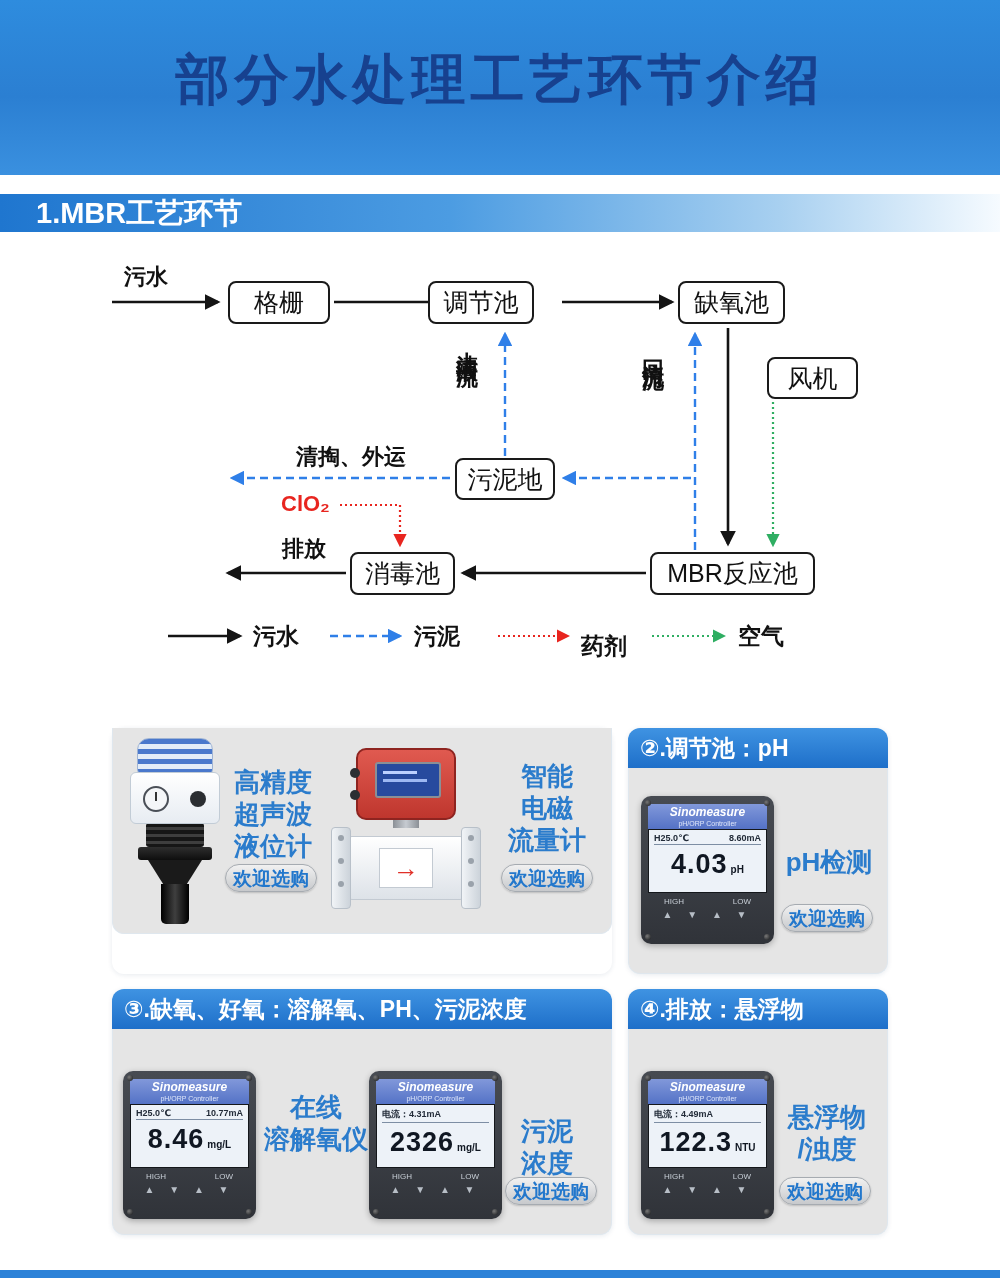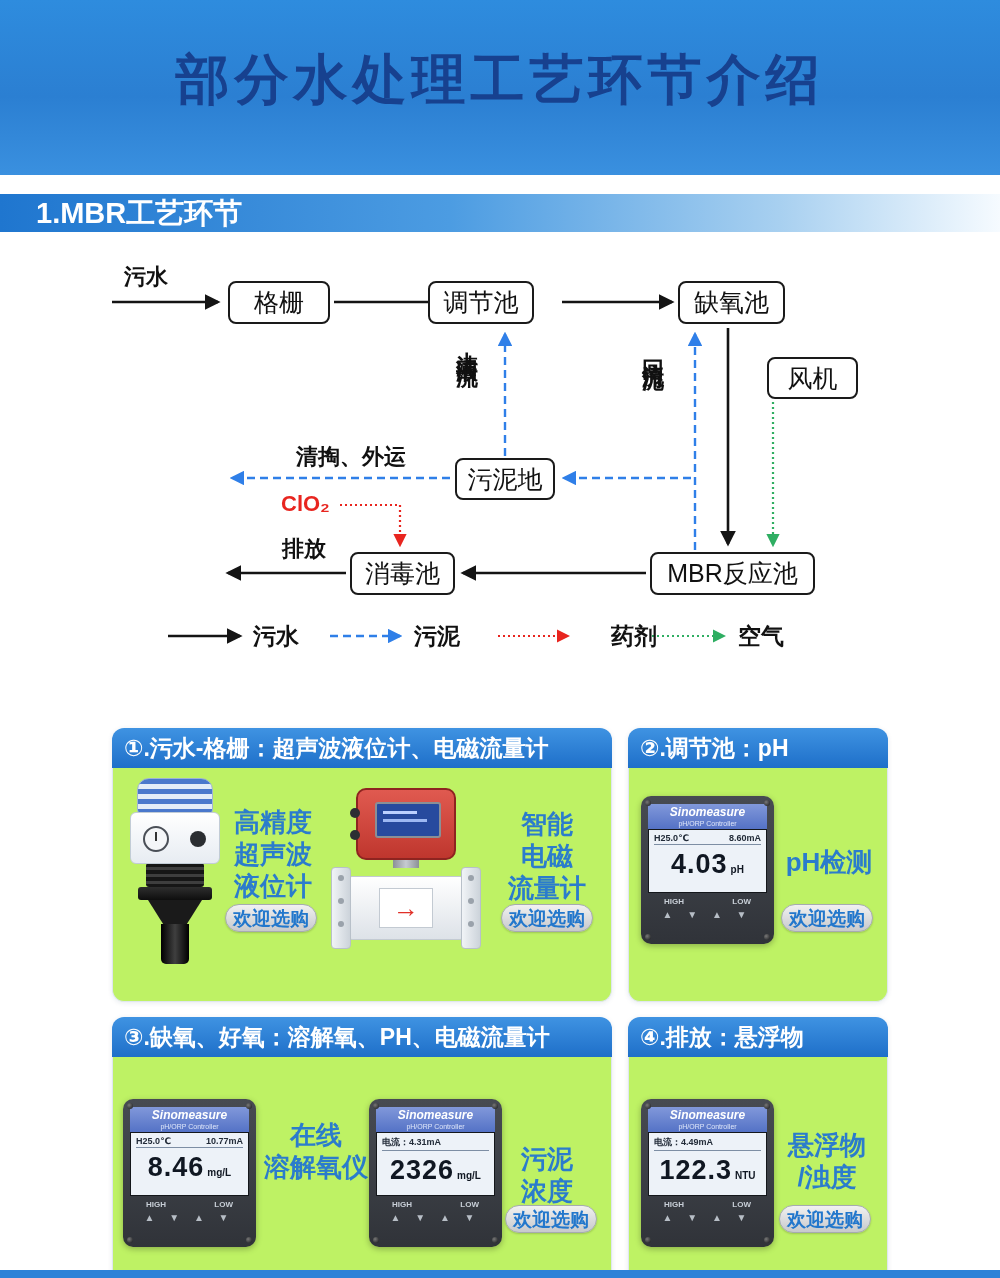--- a/index.html
+++ b/index.html
@@ -33,21 +33,21 @@
   .red{color:#e8251f;}
   .legend-label{position:absolute;font-size:23px;font-weight:600;color:#111;line-height:27px;}
 
   
   .cards{position:absolute;top:728px;left:112px;display:grid;
          grid-template-columns:500px 260px;grid-column-gap:16px;grid-row-gap:15px;}
   .card{border-radius:12px;box-shadow:0 1px 5px rgba(30,60,100,.10);}
   .card-head{height:40px;border-radius:12px 12px 0 0;padding-left:12px;
              background:linear-gradient(180deg,#3F93E2,#1E6FC9);
              color:#fff;font-size:23px;font-weight:700;line-height:40px;white-space:nowrap;overflow:hidden;}
-  .card-body{position:relative;height:234px;background:#bef264;border:1px solid #dfe7ee;border-top:none;
+  .card-body{position:relative;height:206px;background:#e5e5e5;border:1px solid #dfe7ee;border-top:none;
              border-radius:0 0 12px 12px;box-sizing:border-box;}
   .plabel{position:absolute;color:#2b7ccc;font-size:26px;font-weight:600;line-height:32px;text-align:center;}
   .badge{position:absolute;width:92px;height:28px;border-radius:15px;text-align:center;
          background:linear-gradient(180deg,#f1f1f1,#c7c9cc);border:1px solid #a6abb1;
          color:#2277cc;font-size:19px;font-weight:700;line-height:27px;box-sizing:border-box;
          box-shadow:0 1px 2px rgba(0,0,0,.18);cursor:pointer;}
 
   
   .meter{position:absolute;width:133px;height:148px;border-radius:10px;
          background:linear-gradient(180deg,#474b52,#303339);padding:8px 7px 5px;
@@ -57,21 +57,21 @@
   .m-brand{background:linear-gradient(180deg,#8198da,#5472c6);border-radius:3px 3px 0 0;
            text-align:center;padding:2px 0 1px;}
   .m-brand .b1{display:block;color:#fff;font-size:12px;line-height:13px;font-weight:700;font-style:italic;}
   .m-brand .b2{display:block;color:#dfe7fa;font-size:7px;line-height:9px;}
   .m-lcd{background:#edf2f8;border:1px solid #14171b;height:64px;padding:3px 5px;box-sizing:border-box;}
   .m-r1{display:flex;justify-content:space-between;font-size:9px;font-weight:600;color:#222b38;
         border-bottom:1px solid #7d8ea4;padding-bottom:1px;}
   .m-val{display:flex;justify-content:center;align-items:baseline;margin-top:4px;color:#101722;}
   .m-val .num{font-size:27px;font-weight:700;letter-spacing:1px;}
   .m-val .unit{font-size:10px;font-weight:700;margin-left:3px;}
-  .m-hl{display:flex;justify-content:space-between;padding:4px 16px 0;color:#c8cfd7;font-size:8px;font-weight:700;}
+  .m-hl{display:flex;justify-content:space-between;padding:4px 16px 0;color:#c8cfd7;font-size:8px;font-weight:400;}
   .m-keys{text-align:center;padding-top:3px;color:#b7bec6;font-size:10px;letter-spacing:6px;}
 
   
   .ultra{position:absolute;width:96px;}
   .u-cap{width:76px;height:36px;margin:0 auto;border:1px solid #9fb4d4;border-radius:12px 12px 4px 4px;
          background:repeating-linear-gradient(180deg,#4a78cc 0 5px,#e3ecf8 5px 10px);box-sizing:border-box;}
   .u-head{position:relative;width:90px;height:52px;margin:-2px auto 0;border:1px solid #c2ccd6;border-radius:6px;
           background:linear-gradient(180deg,#ffffff,#e7ecf2);box-sizing:border-box;}
   .u-knob1{position:absolute;left:12px;top:13px;width:26px;height:26px;border-radius:50%;
            background:#f4f6f8;border:2px solid #4a4f57;box-sizing:border-box;}
@@ -176,28 +176,27 @@
     <div class="fbox" style="left:650px;top:302px;width:165px;height:43px;">MBR反应池</div>
 
     <div class="vlabel" style="left:452px;top:84px;">上清液回流</div>
     <div class="vlabel" style="left:638px;top:92px;">回流污泥</div>
     <div class="flabel" style="left:296px;top:194px;text-align:right;">清掏、外运</div>
     <div class="flabel red" style="left:281px;top:241px;font-weight:700;">ClO₂</div>
     <div class="flabel" style="left:282px;top:286px;">排放</div>
 
     <div class="legend-label" style="left:253px;top:373px;">污水</div>
     <div class="legend-label" style="left:414px;top:373px;">污泥</div>
-    <div class="legend-label" style="left:581px;top:373px;margin-left:30px;">药剂</div>
+    <div class="legend-label" style="left:581px;top:383px;">药剂</div>
     <div class="legend-label" style="left:738px;top:373px;">空气</div>
   </div>
 
   <section class="cards">
 
     <div class="card">
-      <div class="card-head">①.污水-格栅：超声波液位计、电磁流量计</div>
       <div class="card-body">
         <div class="ultra" style="left:14px;top:10px;">
           <div class="u-cap"></div>
           <div class="u-head">
             <span class="u-knob1"></span>
             <span class="u-knob2"></span>
           </div>
           <div class="u-thread"></div>
           <div class="u-nut"></div>
           <div class="u-horn"></div>
@@ -225,21 +224,21 @@
                 <i class="b3"></i>
               </div>
             <div class="fm-flange r">
                 <i class="b1"></i>
                 <i class="b2"></i>
                 <i class="b3"></i>
               </div>
             <div class="fm-label">→</div>
           </div>
         </div>
-        <div class="plabel" style="left:388px;top:40px;width:92px;">
+        <div class="plabel" style="left:388px;top:32px;width:92px;">
           <div>智能</div>
           <div>电磁</div>
           <div>流量计</div>
         </div>
         <div class="badge" style="left:388px;top:136px;">欢迎选购</div>
       </div>
     </div>
 
     <div class="card">
       <div class="card-head">②.调节池：pH</div>
@@ -270,21 +269,21 @@
           <div class="m-keys">▲ ▼ ▲ ▼</div>
         </div>
         <div class="plabel" style="left:150px;top:78px;width:100px;">
           <div>pH检测</div>
         </div>
         <div class="badge" style="left:152px;top:136px;">欢迎选购</div>
       </div>
     </div>
 
     <div class="card">
-      <div class="card-head">③.缺氧、好氧：溶解氧、PH、电磁流量计</div>
+      <div class="card-head">③.缺氧、好氧：溶解氧、PH、污泥浓度</div>
       <div class="card-body">
         <div class="meter" style="left:10px;top:42px;">
           <span class="screw" style="left:4px;top:4px;"></span>
             <span class="screw" style="right:4px;top:4px;"></span>
           <span class="screw" style="left:4px;bottom:4px;"></span>
             <span class="screw" style="right:4px;bottom:4px;"></span>
           <div class="m-brand">
             <span class="b1">Sinomeasure</span>
             <span class="b2">pH/ORP Controller</span>
           </div>

